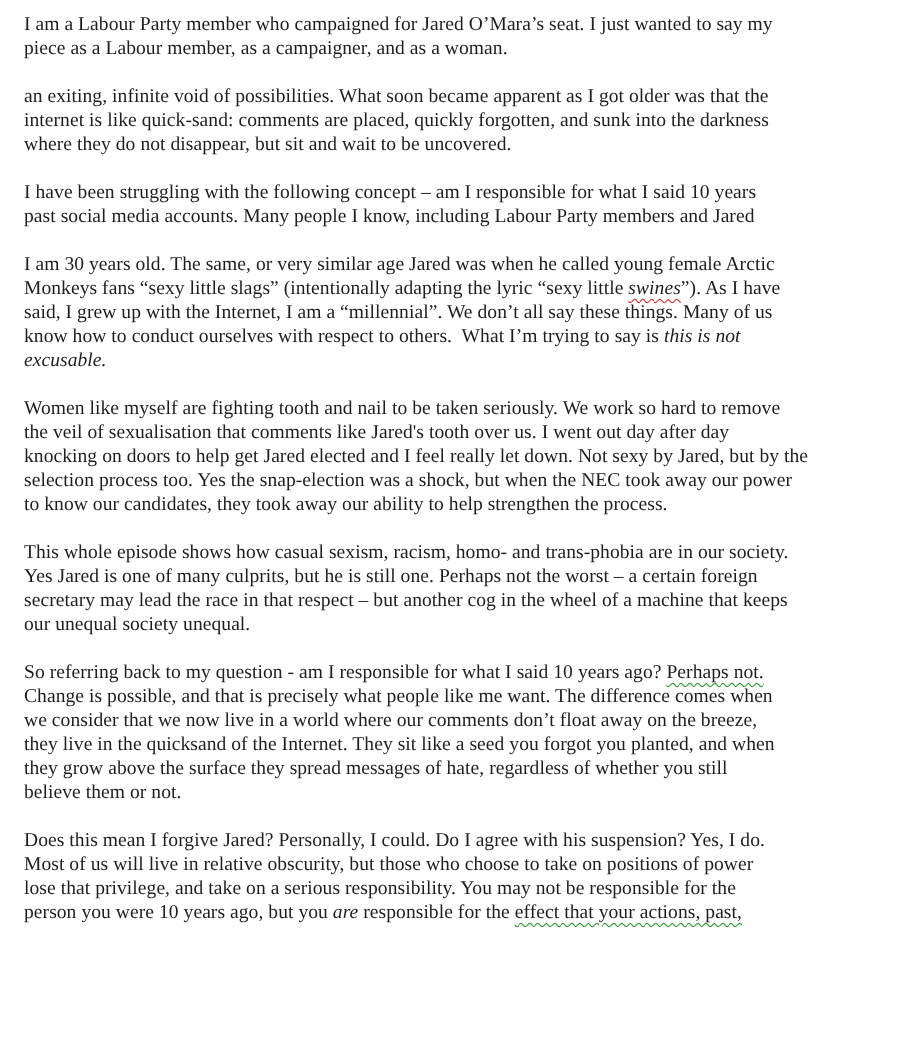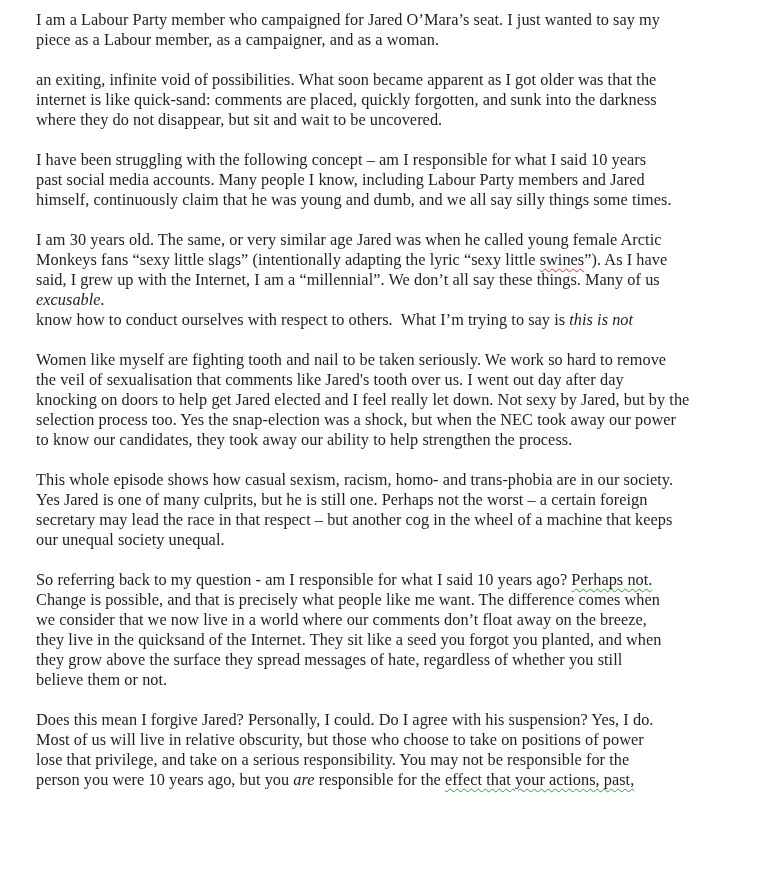--- a/index.html
+++ b/index.html
@@ -18,34 +18,35 @@
       left: 20px;
       top: 10px;
       width: 730px;
       font-family: "Liberation Serif", "DejaVu Serif", serif;
       font-size: 16.3px;
       line-height: 20px;
       color: #1e1e1e;
       letter-spacing: 0.05px;
     }
     .para {
-      margin: 0 0 20px 16px;
+      margin: 0 0 20px 0;
       white-space: normal;
     }
     .line {
       display: block;
       white-space: nowrap;
       height: 20px;
     }
     .seg { white-space: pre; }
     .seg.italic { font-style: italic; }
     .seg.spell {
       text-decoration: underline wavy #d43a3a;
       text-decoration-thickness: 1px;
       text-underline-offset: 3px;
+      font-style: italic;
     }
     .seg.grammar {
       text-decoration: underline wavy #3a9a3a;
       text-decoration-thickness: 1px;
       text-underline-offset: 3px;
       font-family: Liberation Serif, serif;
     }
   </style>
 </head>
 <body>
@@ -56,28 +57,27 @@
       <span class="line"><span class="seg">piece as a Labour member, as a campaigner, and as a woman.</span></span>
     </p>
     <p class="para">
       <span class="line"><span class="seg">an exiting, infinite void of possibilities. What soon became apparent as I got older was that the</span></span>
       <span class="line"><span class="seg">internet is like quick-sand: comments are placed, quickly forgotten, and sunk into the darkness</span></span>
       <span class="line"><span class="seg">where they do not disappear, but sit and wait to be uncovered.</span></span>
     </p>
     <p class="para">
       <span class="line"><span class="seg">I have been struggling with the following concept – am I responsible for what I said 10 years</span></span>
       <span class="line"><span class="seg">past social media accounts. Many people I know, including Labour Party members and Jared</span></span>
-      <span class="line"><span class="seg">himself, continuously claim that he was young and dumb, and we all say silly things some times.</span></span>
     </p>
     <p class="para">
       <span class="line"><span class="seg">I am 30 years old. The same, or very similar age Jared was when he called young female Arctic</span></span>
       <span class="line"><span class="seg">Monkeys fans “sexy little slags” (intentionally adapting the lyric “sexy little </span><span class="seg spell">swines</span><span class="seg">”). As I have</span></span>
       <span class="line"><span class="seg">said, I grew up with the Internet, I am a “millennial”. We don’t all say these things. Many of us</span></span>
+      <span class="line"><span class="seg">know how to conduct ourselves with respect to others.  What I’m trying to say is </span><span class="seg italic">this is not</span></span>
       <span class="line"><span class="seg italic">excusable.</span></span>
-      <span class="line"><span class="seg">know how to conduct ourselves with respect to others.  What I’m trying to say is </span><span class="seg italic">this is not</span></span>
     </p>
     <p class="para">
       <span class="line"><span class="seg">Women like myself are fighting tooth and nail to be taken seriously. We work so hard to remove</span></span>
       <span class="line"><span class="seg">the veil of sexualisation that comments like Jared's tooth over us. I went out day after day</span></span>
       <span class="line"><span class="seg">knocking on doors to help get Jared elected and I feel really let down. Not sexy by Jared, but by the</span></span>
       <span class="line"><span class="seg">selection process too. Yes the snap-election was a shock, but when the NEC took away our power</span></span>
       <span class="line"><span class="seg">to know our candidates, they took away our ability to help strengthen the process.</span></span>
     </p>
     <p class="para">
       <span class="line"><span class="seg">This whole episode shows how casual sexism, racism, homo- and trans-phobia are in our society.</span></span>

